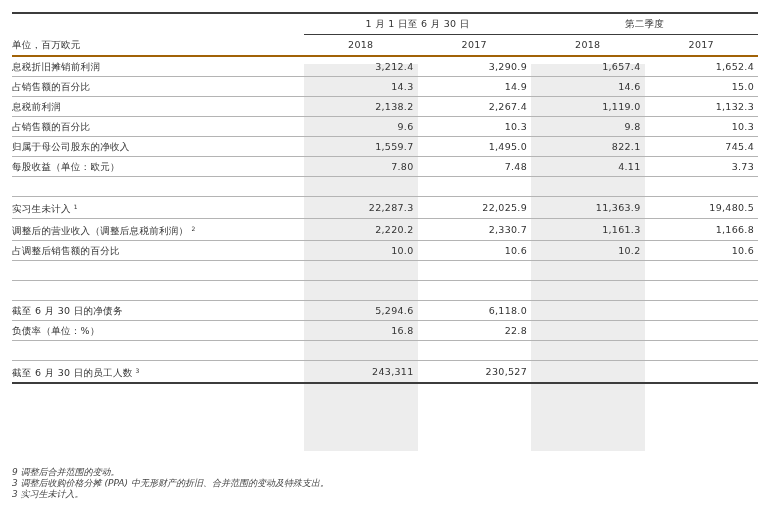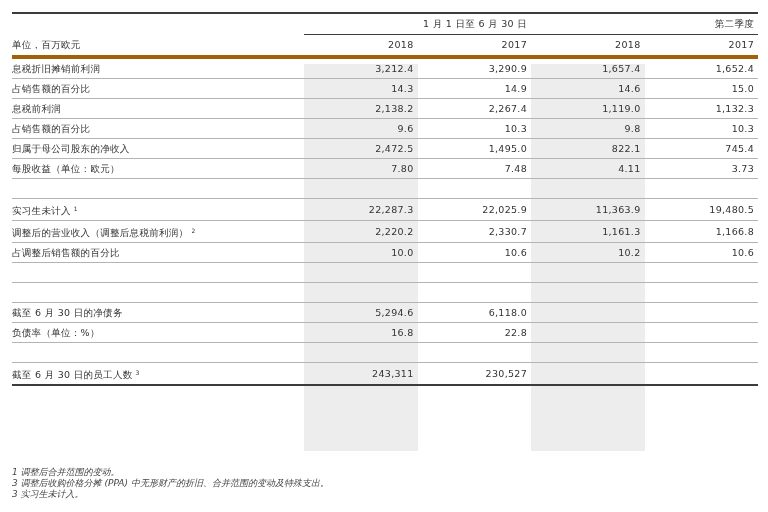--- a/index.html
+++ b/index.html
@@ -11,27 +11,27 @@
     .wrap { position: absolute; left: 12px; top: 0; width: 736px; }
     .shade { position: absolute; background: #ededed; z-index: 0; }
     table {
       position: relative; z-index: 1;
       border-collapse: collapse; width: 736px; table-layout: fixed;
       font-size: 9.5px; letter-spacing: 0.3px;
     }
     col.c-label { width: 292px; }
     col.c-num { width: 113.5px; }
     td, th { padding: 0 4px; height: 19px; line-height: 19px; white-space: nowrap; font-weight: normal; }
-    th { text-align: right; }
+    th { }
     td.num { text-align: right; padding-right: 4px; }
     td.label { text-align: left; padding-left: 0; }
     tr.top td { height: 12px; border-bottom: 2px solid #3c3c3c; padding: 0; }
-    tr.grp th { height: 20px; line-height: 20px; text-align: right; }
+    tr.grp th { height: 20px; line-height: 20px; text-align: center; }
     tr.grp th.g { border-bottom: 1.5px solid #3c3c3c; }
-    tr.yrs th, tr.yrs td { height: 20px; line-height: 20px; border-bottom: 4px solid #a16207; margin-top: 12px; }
+    tr.yrs th, tr.yrs td { height: 20px; line-height: 20px; border-bottom: 2px solid #a16207; margin-top: 12px; }
     tr.row td { border-bottom: 1px solid #b4b4b4; }
     tr.row.last td { border-bottom: 2px solid #3c3c3c; }
     tr.blank td { height: 19px; }
     sup { font-size: 6px; vertical-align: 3px; margin-left: 3px; }
     .notes {
       position: absolute; left: 12px; top: 467px;
       font-size: 9px; font-style: italic; line-height: 11px; color: #444444;
     }
   </style>
 </head>
@@ -90,21 +90,21 @@
         </tr>
         <tr class="row">
           <td class="label"><span>占销售额的百分比</span></td>
           <td class="num">9.6</td>
           <td class="num">10.3</td>
           <td class="num">9.8</td>
           <td class="num">10.3</td>
         </tr>
         <tr class="row">
           <td class="label"><span>归属于母公司股东的净收入</span></td>
-          <td class="num">2,472.5</td>
+          <td class="num">1,559.7</td>
           <td class="num">1,495.0</td>
           <td class="num">822.1</td>
           <td class="num">745.4</td>
         </tr>
         <tr class="row">
           <td class="label"><span>每股收益（单位：欧元）</span></td>
           <td class="num">7.80</td>
           <td class="num">7.48</td>
           <td class="num">4.11</td>
           <td class="num">3.73</td>
@@ -177,16 +177,16 @@
           <td class="num">243,311</td>
           <td class="num">230,527</td>
           <td class="num"></td>
           <td class="num"></td>
         </tr>
       </tbody>
   </table>
 </div>
 
 <div class="notes">
-  <div>1 调整后合并范围的变动。</div>
+  <div>9 调整后合并范围的变动。</div>
   <div>3 调整后收购价格分摊 (PPA) 中无形财产的折旧、合并范围的变动及特殊支出。</div>
   <div>3 实习生未计入。</div>
 </div>
 
 </body></html>

